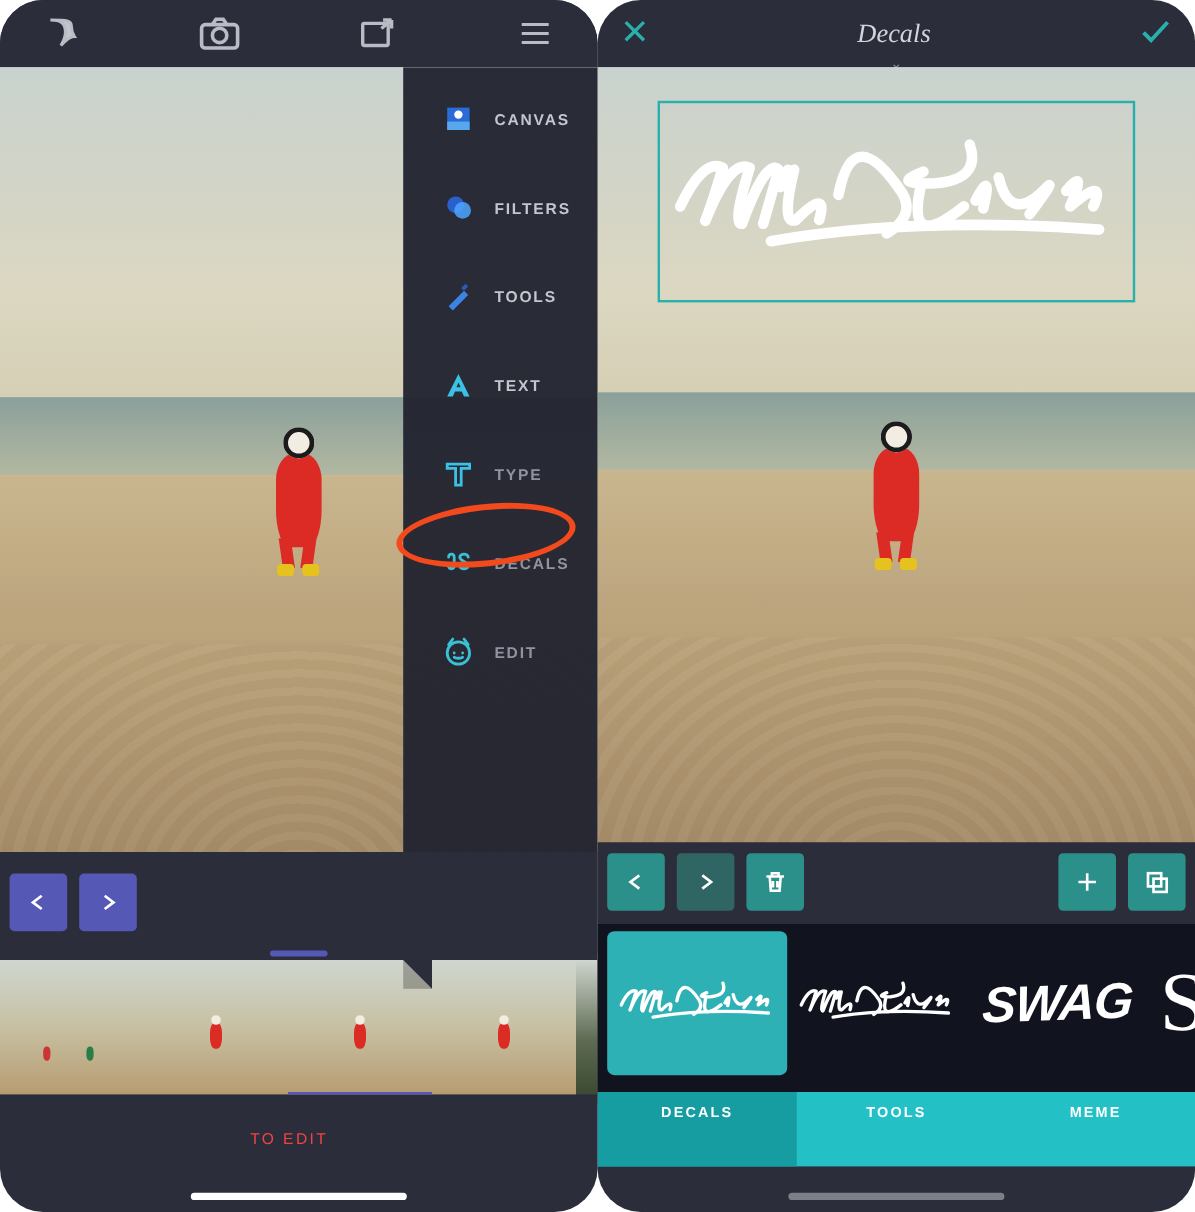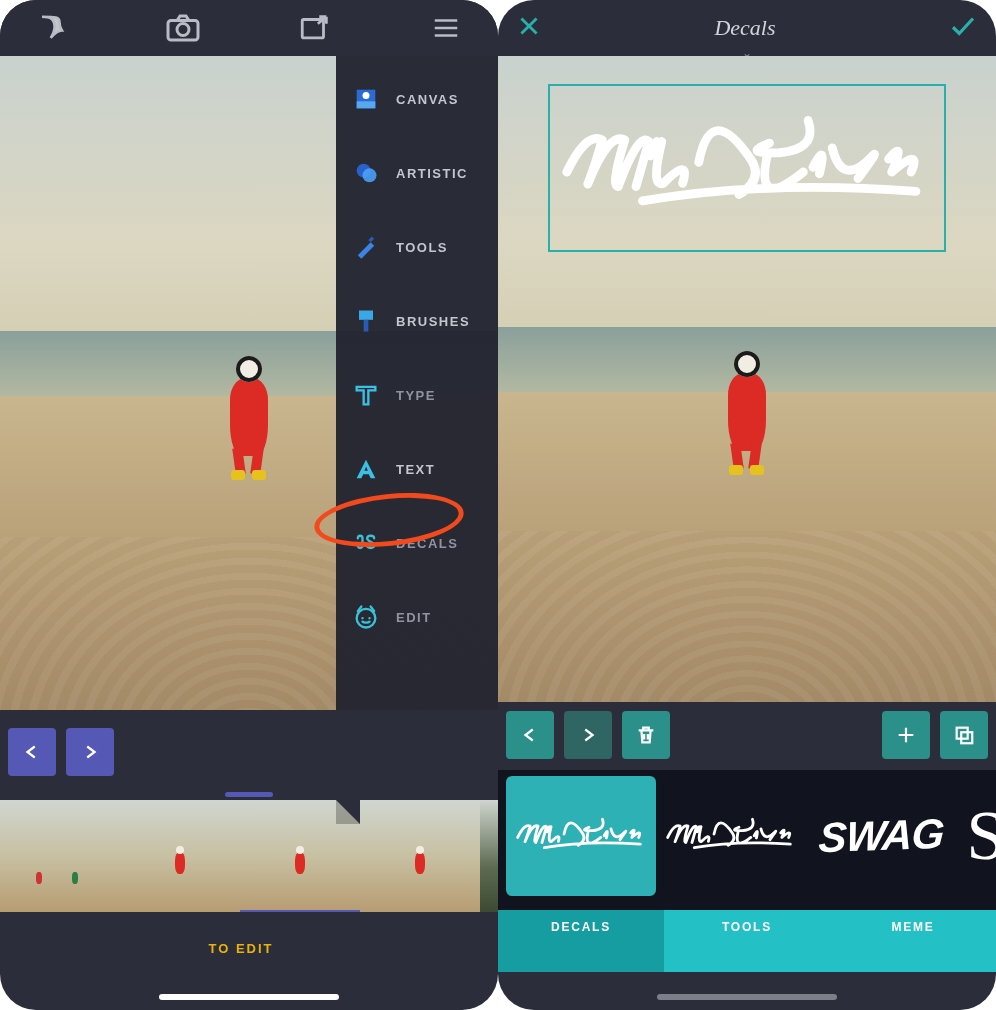--- a/index.html
+++ b/index.html
@@ -161,21 +161,21 @@
     position:absolute; left:0; bottom:-4px; right:0; height:6px; background:#5658b6;
   }
   .thumb-bar-handle {
     position:absolute; top:-8px; left:50%; transform:translateX(-50%);
     width:48px; height:5px; border-radius:3px; background:#5658b6;
   }
 
   .to-edit {
     position:absolute; left:0; right:16px; top:926px; height:44px;
     display:flex; align-items:center; justify-content:center;
-    color:#eab308; font-size:13px; letter-spacing:2px; font-weight:700;
+    color:#ef4444; font-size:13px; letter-spacing:2px; font-weight:400;
   }
   .home-ind {
     position:absolute; bottom:10px; left:50%; transform:translateX(-50%);
     width:180px; height:6px; border-radius:3px; background:#fff;
   }
   .home-ind.dim { background:#7b8088; }
 
   
 
   .r-top {
@@ -286,74 +286,65 @@
         </div>
       <div class="kid">
         <div class="body"></div>
           <div class="head"></div>
         <div class="leg1"></div>
           <div class="leg2"></div>
         <div class="boot1"></div>
           <div class="boot2"></div>
       </div>
 
-      <div class="side-menu" style="background:linear-gradient(rgba(34,36,48,.96),rgba(34,36,48,.96));">
+      <div class="side-menu" style="background:linear-gradient(rgba(34,36,48,.96),rgba(34,36,48,.96));padding-left:16px;">
         <div class="menu-item">
           <span class="menu-ic">
               <svg viewBox="0 0 24 24">
                 <rect x="4" y="4" width="16" height="16" fill="#2a6bd6"></rect>
                 <circle cx="12" cy="9" r="3" fill="#fff"></circle>
                 <rect x="4" y="14" width="16" height="6" fill="#58a8ef"></rect>
               </svg>
             </span>
           <span class="mi-label">CANVAS</span>
         </div>
         <div class="menu-item">
           <span class="menu-ic">
               <svg viewBox="0 0 24 24">
                 <circle cx="10" cy="10" r="6" fill="#2960c9"></circle>
                 <circle cx="15" cy="14" r="6" fill="#4aa6ff" opacity=".85"></circle>
               </svg>
             </span>
-          <span class="mi-label">ARTISTIC</span>
+          <span class="mi-label">FILTERS</span>
         </div>
         <div class="menu-item">
           <span class="menu-ic">
               <svg viewBox="0 0 24 24">
                 <path d="M5 19L16 8l3 3L8 22z" fill="#3b84e6"></path>
                 <path d="M19 5l-3 3-2-2 3-3z" fill="#2a5bb6"></path>
               </svg>
             </span>
           <span class="mi-label">TOOLS</span>
         </div>
         <div class="menu-item">
           <span class="menu-ic">
               <svg viewBox="0 0 24 24">
-                <rect x="6" y="3" width="12" height="8" fill="#3ba7e6"></rect>
-                <rect x="10" y="11" width="4" height="10" fill="#2a5bb6"></rect>
-              </svg>
-            </span>
-          <span class="mi-label">BRUSHES</span>
-        </div>
-        <div class="menu-item dim">
-          <span class="menu-ic">
-              <svg viewBox="0 0 24 24">
-                <path d="M4 5h16v3h-6v12h-4V8H4z" fill="none" stroke="#3bc1e6" stroke-width="2"></path>
-              </svg>
-            </span>
-          <span class="mi-label">TYPE</span>
-        </div>
-        <div class="menu-item">
-          <span class="menu-ic">
-              <svg viewBox="0 0 24 24">
                 <path d="M4 20L12 4l8 16h-4l-1.6-3.5H9.6L8 20z" fill="#3bc1e6"></path>
                 <path d="M10.6 13.5h3l-1.5-3.4z" fill="#2b2d3a"></path>
               </svg>
             </span>
           <span class="mi-label">TEXT</span>
+        </div>
+        <div class="menu-item dim">
+          <span class="menu-ic">
+              <svg viewBox="0 0 24 24">
+                <path d="M4 5h16v3h-6v12h-4V8H4z" fill="none" stroke="#3bc1e6" stroke-width="2"></path>
+              </svg>
+            </span>
+          <span class="mi-label">TYPE</span>
         </div>
         <div class="menu-item dim">
           <span class="red-circle"></span>
           <span class="menu-ic">
               <svg viewBox="0 0 24 24">
                 <path d="M5 8c0-3 4-3 4 0v6c0 3-4 3-4 0M13 14c0 3 6 3 6 0s-6-3-6-6 6-3 6 0" fill="none" stroke="#3bc1d5" stroke-width="2" stroke-linecap="round"></path>
               </svg>
             </span>
           <span class="mi-label">DECALS</span>
         </div>

